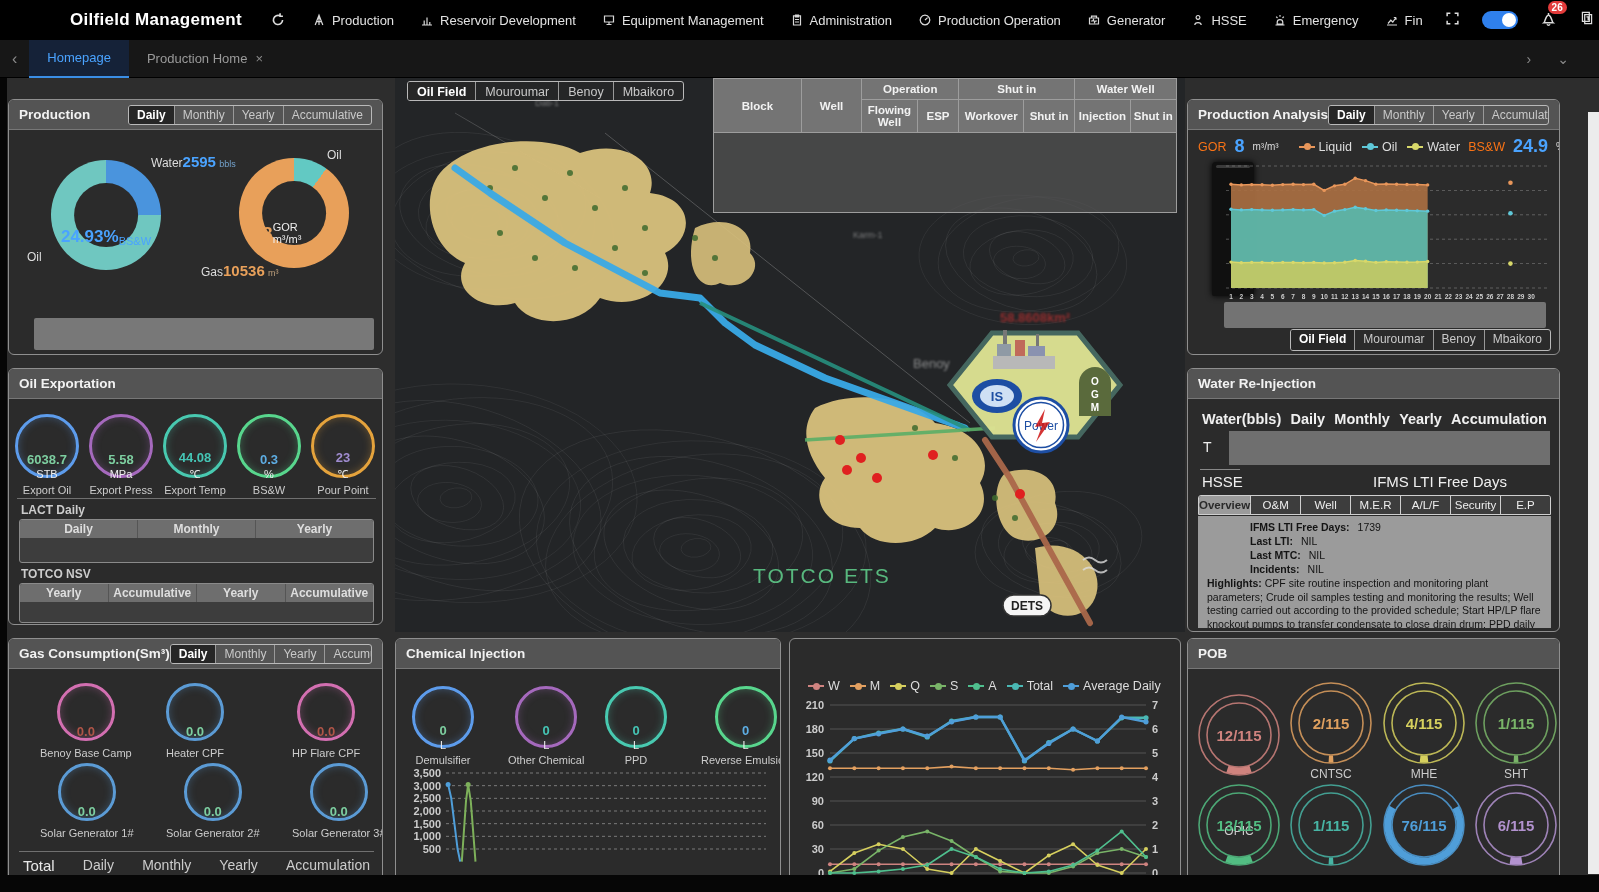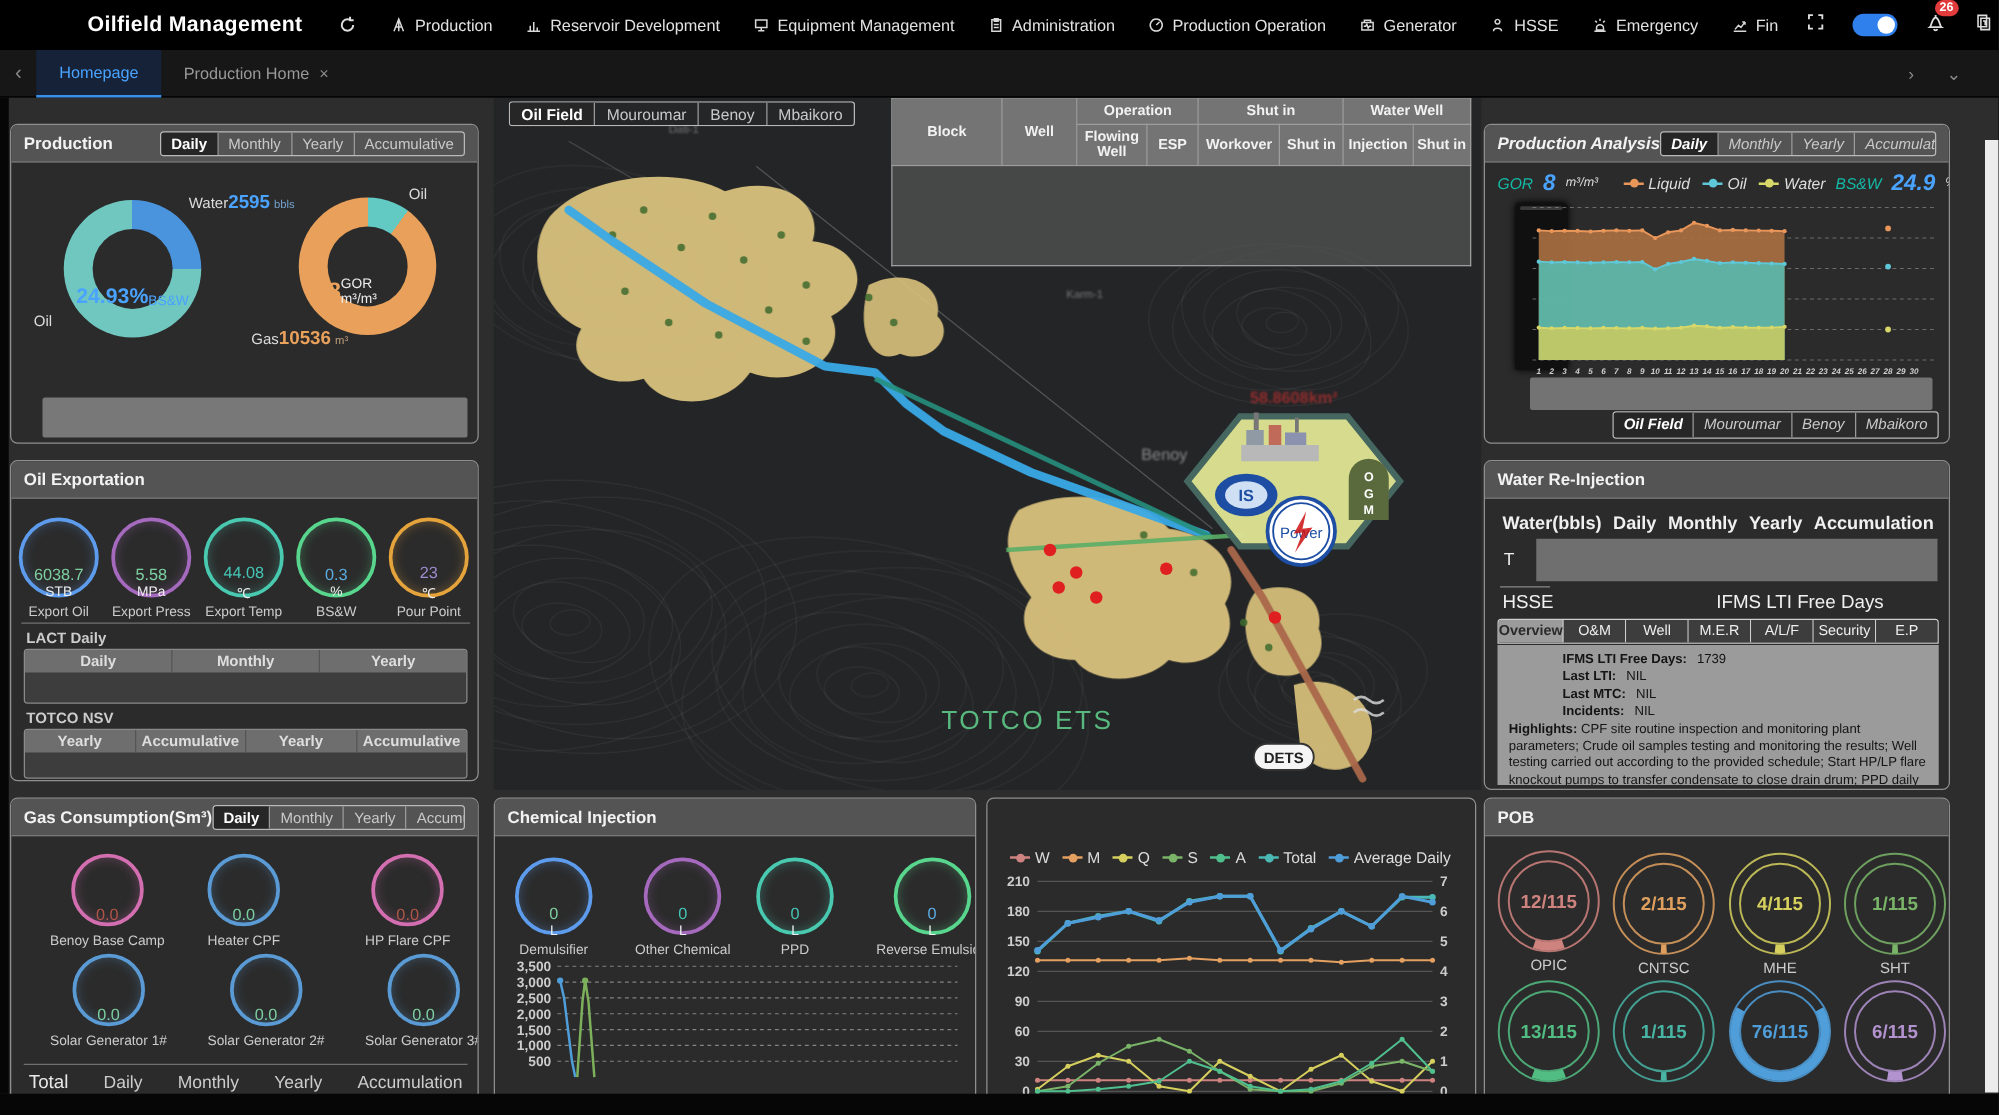--- a/index.html
+++ b/index.html
@@ -43,21 +43,21 @@
                display:flex;align-items:flex-end;justify-content:center;}
   .d-val{font-size:17px;font-weight:bold;}
   .d-sub{font-size:11px;margin-top:2px;}
   .callout{position:absolute;font-size:12px;color:#ddd;white-space:nowrap;}
   .callout .cv{font-size:15px;font-weight:bold;}
   .callout .cu{font-size:9px;opacity:.85;}
   .grayrect{position:absolute;background:#787878;border-radius:2px;}
   
   .gauge{position:absolute;display:flex;flex-direction:column;align-items:center;}
   .ring{border-radius:50%;display:flex;flex-direction:column;align-items:center;justify-content:center;}
-  .g-val{font-weight:normal;margin-top:39px;}
+  .g-val{font-weight:bold;margin-top:39px;}
   .g-unit{color:#eee;font-size:11px;margin-top:1px;}
   .g-label{margin-top:6px;font-size:11px;color:#ccc;white-space:nowrap;}
   .divline{position:absolute;border-top:1px solid #707070;}
   .seclabel{position:absolute;font-size:12px;font-weight:bold;color:#ccc;}
   .mini-table{position:absolute;border:1px solid #8a8a8a;border-radius:3px;overflow:hidden;background:#3d3d3d;}
   .mt-head{display:flex;background:#6e6e6e;}
   .mt-cell{flex:1;text-align:center;font-size:12px;font-weight:bold;color:#dedede;padding:2px 0;
            border-right:1px solid #555;}
   .mt-cell:last-child{border-right:none;}
   .footer-row{position:absolute;display:flex;justify-content:space-between;font-size:14px;color:#ccc;}
@@ -68,21 +68,21 @@
   .ovl-table{position:absolute;left:318px;top:0;width:464px;z-index:4;font-size:11.5px;}
   .ovl-table table{width:100%;border-collapse:collapse;}
   .ovl-table th{background:rgba(128,128,128,.88);border:1px solid #9d9d9d;color:#f2f2f2;
                 font-weight:bold;padding:4px 2px;text-align:center;}
   .ovl-body{height:80px;background:rgba(85,85,85,.72);border:1px solid #9d9d9d;border-top:none;}
   .blurred{filter:blur(1px);}
   
   .pa-info{position:absolute;left:0;top:36px;width:100%;display:flex;align-items:center;padding:0 10px;gap:8px;}
   .pa-big{font-size:18px;font-weight:bold;color:#4aa3ff;}
   .pa-sm{font-size:10px;color:#ddd;}
-  .pa-lb{font-size:12.5px;color:#14b8a6;}
+  .pa-lb{font-size:12.5px;color:#f97316;}
   .legend{display:flex;align-items:center;gap:10px;}
   .lg-item{display:flex;align-items:center;gap:4px;font-size:12.5px;color:#ddd;}
   .lmk{width:16px;height:2px;position:relative;display:inline-block;}
   .lmk i{position:absolute;left:5px;top:-2.5px;width:7px;height:7px;border-radius:50%;display:block;}
   .bottle{position:absolute;background:#101010;border-radius:4px 4px 2px 2px;box-shadow:0 0 6px #000;}
   .bottle::before{content:"";position:absolute;left:4px;top:3px;right:4px;height:3px;background:#3a3a3a;border-radius:2px;}
   
   .wri-heads{position:absolute;display:flex;font-size:14.5px;color:#f0f0f0;font-weight:bold;}
   .hsse-tabs{position:absolute;display:flex;border:1px solid #cfcfcf;border-radius:3px 3px 0 0;overflow:hidden;}
   .ht-item{flex:1;text-align:center;font-size:11.5px;color:#eee;background:#3d3d3d;padding:3px 0;
@@ -753,21 +753,21 @@
         <circle cx="206.15384615384613" cy="22" r="2.6" fill="#4f9ed9"></circle>
         <circle cx="230.46153846153845" cy="65.2" r="2.6" fill="#4f9ed9"></circle>
         <circle cx="254.76923076923077" cy="48.39999999999999" r="2.6" fill="#4f9ed9"></circle>
         <circle cx="279.0769230769231" cy="34" r="2.6" fill="#4f9ed9"></circle>
         <circle cx="303.38461538461536" cy="46" r="2.6" fill="#4f9ed9"></circle>
         <circle cx="327.6923076923077" cy="22" r="2.6" fill="#4f9ed9"></circle>
         <circle cx="352" cy="26.800000000000004" r="2.6" fill="#4f9ed9"></circle>
       </svg>
   </section>
 
-  <section class="panel" style="left:1187px;top:99px;width:373px;height:256px;font-style:italic;">
+  <section class="panel" style="left:1187px;top:99px;width:373px;height:256px;">
     <div class="panel-h">
       <span class="panel-title">Production Analysis</span>
       <div class="tabgroup" id="pa-tabs">
           <span class="tg-item on">Daily</span>
           <span class="tg-item">Monthly</span>
           <span class="tg-item">Yearly</span>
           <span class="tg-item">Accumulative</span>
         </div>
     </div>
     <div class="pa-info">
@@ -947,21 +947,21 @@
         <div class="hsse-line"><b>Incidents:</b><span>NIL</span></div>
         <div class="hsse-hl"><b>Highlights: </b>CPF site routine inspection and monitoring plant parameters; Crude oil samples testing and monitoring the results; Well testing carried out according to the provided schedule; Start HP/LP flare knockout pumps to transfer condensate to close drain drum; PPD daily topping up and injection rate calibrating; Walnut shell filter backwash; Cooperate with the maintenance team to perform PM and CM work</div>
       </div>
   </section>
 
   <section class="panel" style="left:1187px;top:638px;width:373px;height:254px;">
     <div class="panel-h">
       <span class="panel-title">POB</span>
     </div>
     <div id="pob-gauges">
-        <div class="pob-item" style="left: 9px; top: 40px;">
+        <div class="pob-item" style="left: 9px; top: 54px; gap: 45px;">
           <div class="pg-wrap"><svg width="84" height="84">
               <circle cx="42" cy="42" r="40" fill="none" stroke="#cf837e" stroke-width="1.6" opacity="0.85"></circle>
               <circle cx="42" cy="42" r="32" fill="none" stroke="#cf837e" stroke-width="1.6" opacity="0.85"></circle>
               <circle cx="42" cy="42" r="36" fill="none" stroke="#cf837e" stroke-width="7" pathLength="100" stroke-dasharray="10.434782608695652 89.56521739130434" transform="rotate(71.21739130434783 42 42)"></circle>
             </svg><div class="pg-val" style="color: rgb(207, 131, 126);">12/115</div></div>
           <div class="pob-lb">OPIC</div>
         </div>
         <div class="pob-item" style="left: 101px; top: 42px;">
           <div class="pg-wrap"><svg width="84" height="84">
               <circle cx="42" cy="42" r="40" fill="none" stroke="#dfa05f" stroke-width="1.6" opacity="0.85"></circle>

